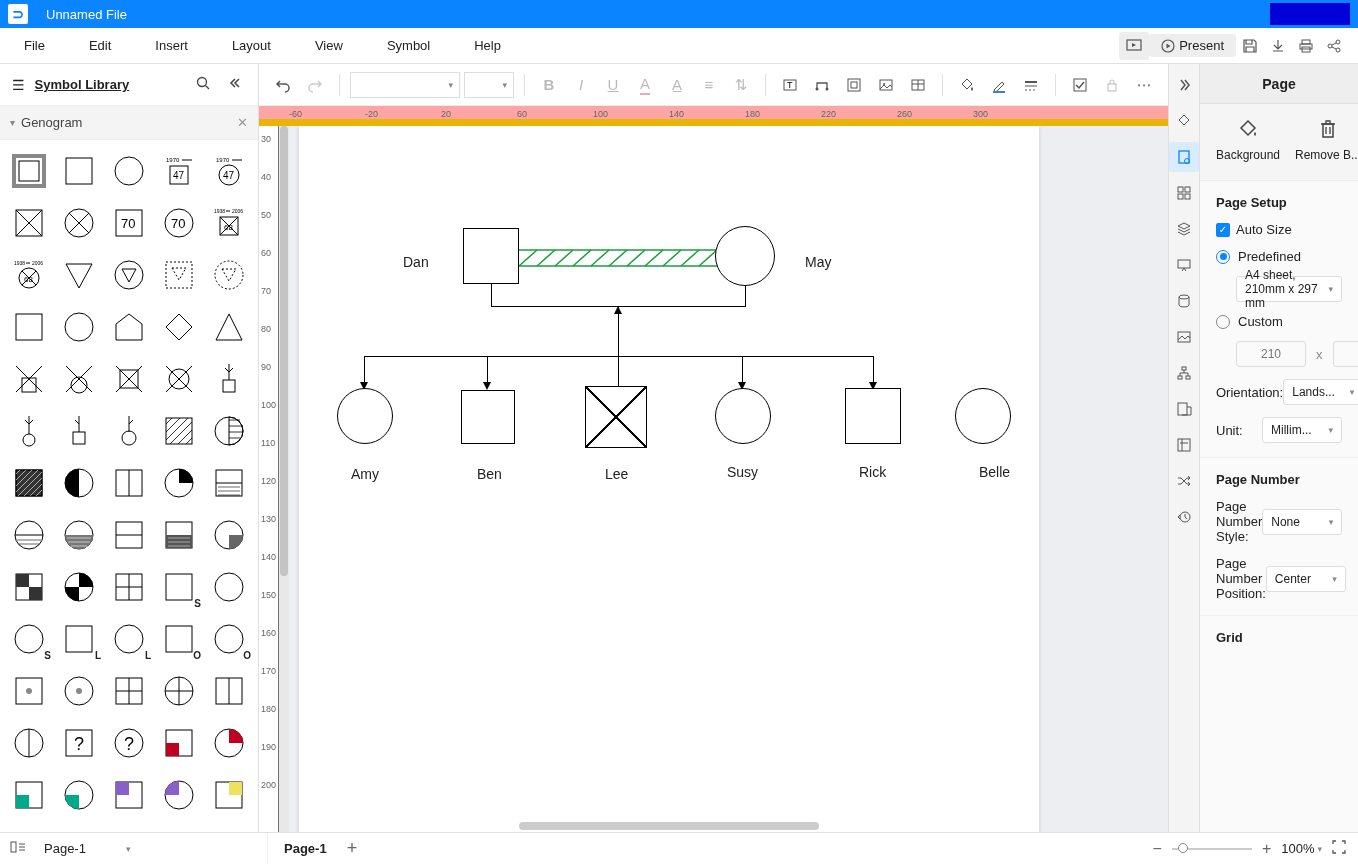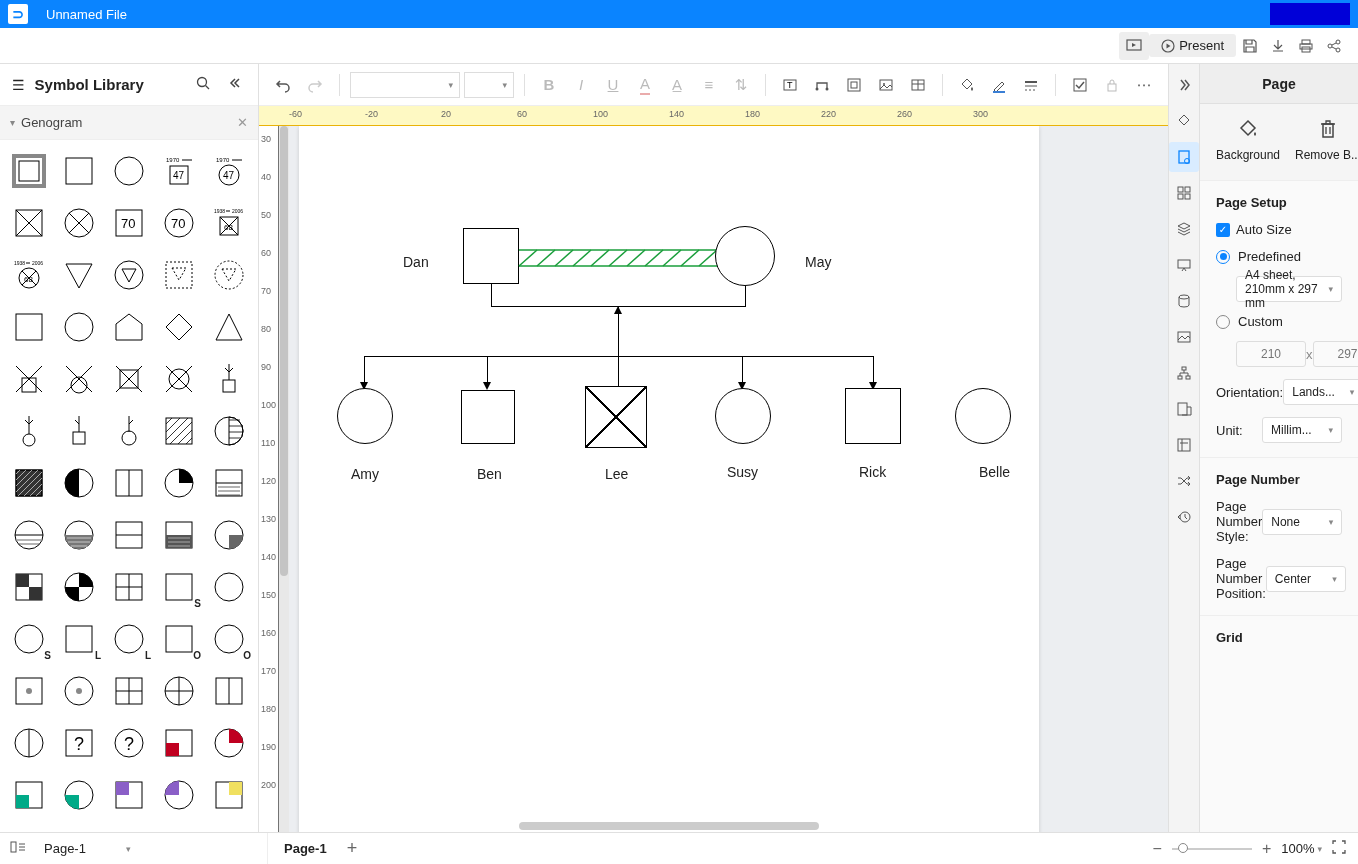--- a/index.html
+++ b/index.html
@@ -15,41 +15,41 @@
 .menubar .menu-right { margin-left: auto; display: flex; align-items: center; gap: 0; }
 .menubar .icon-btn { width: 28px; height: 28px; display: flex; align-items: center; justify-content: center; cursor: pointer; color: #555;}
 .menubar .play-btn { background: #eee; border-radius: 3px; width: 30px; height: 28px;}
 .menubar .present-btn { background: #eee; border-radius: 3px; padding: 4px 12px; display: flex; align-items: center; gap: 4px; cursor: pointer;}
 
 .main { display: flex; height: calc(100% - 28px - 36px - 32px); }
 
 .sidebar-left { width: 268px; border-right: 1px solid #e0e0e0; display: flex; flex-direction: column; }
 .lib-header { height: 42px; display: flex; align-items: center; padding: 0 12px; gap: 10px; border-bottom: 1px solid #eee;}
 .lib-header .lib-icon { font-size: 14px; }
-.lib-header .lib-title { font-weight: 600; flex: 1; font-size: 15px;}
+.lib-header .lib-title { font-weight: 600; flex: 1; font-size: 13px; text-decoration: underline;}
 .lib-header .lib-act { width: 22px; cursor: pointer; text-align: center; color: #444;}
 .cat-header { height: 34px; background: #f4f4f4; display: flex; align-items: center; padding: 0 10px; font-size: 13px; color: #444; border-bottom: 1px solid #eee;}
 .cat-header .cat-arrow { margin-right: 6px; font-size: 10px; color: #888;}
 .cat-header .cat-close { margin-left: auto; cursor: pointer; color: #999;}
 
 .shape-grid { flex: 1; overflow: hidden; padding: 10px 8px; display: grid; grid-template-columns: repeat(5, 1fr); gap: 10px 8px; align-content: start;}
 .shape-cell { width: 42px; height: 42px; display: flex; align-items: center; justify-content: center; cursor: pointer; position: relative;}
 .shape-cell svg { width: 34px; height: 34px; }
 .shape-cell .sublabel { position: absolute; bottom: -1px; right: -1px; font-size: 10px; font-weight: bold; }
 
 .canvas-wrap { flex: 1; position: relative; background: #f8f8f8; display: flex; flex-direction: column; }
 .toolbar2 { height: 42px; background: #fff; border-bottom: 1px solid #eee; display: flex; align-items: center; padding: 0 10px; gap: 4px;}
 .toolbar2 .sep { width: 1px; height: 22px; background: #e0e0e0; margin: 0 6px; }
 .toolbar2 .tb { width: 28px; height: 28px; display: flex; align-items: center; justify-content: center; cursor: pointer; color: #555; font-size: 15px;}
 .toolbar2 .dd { height: 26px; border: 1px solid #ddd; background: #fff; display: flex; align-items: center; padding: 0 6px; font-size: 12px;}
 .toolbar2 .dd.font { width: 110px; }
 .toolbar2 .dd.size { width: 50px; }
 .toolbar2 .dd .caret { margin-left: auto; font-size: 9px; color: #888;}
 
-.ruler-h { height: 20px; background: #fef9c3; border-bottom: 1px solid #eab308; position: relative; overflow: hidden; font-size: 9px; color: #666; text-decoration: underline;}
+.ruler-h { height: 20px; background: #fca5a5; border-bottom: 7px solid #eab308; position: relative; overflow: hidden; font-size: 9px; color: #666; text-decoration: underline;}
 .ruler-h .tick { position: absolute; top: 3px; }
 .canvas-body { flex: 1; display: flex; overflow: hidden;}
 .ruler-v { width: 20px; background: #fff; border-right: 1px solid #737373; position: relative; font-size: 9px; color: #666;}
 .ruler-v .tick { position: absolute; left: 2px; }
 .canvas { flex: 1; background: #eceef1; position: relative; overflow: hidden;}
 .scroll-v { position: absolute; left: 0; top: 0; width: 10px; height: 100%; background: #e8e8e8;}
 .scroll-v .thumb { position: absolute; left: 1px; width: 8px; background: #c4c4c4; border-radius: 4px;}
 .page { position: absolute; background: #fff; box-shadow: 0 1px 4px rgba(0,0,0,0.15); }
 
 .node-label { position: absolute; font-size: 14px; color: #222; }
@@ -103,20 +103,29 @@
 </head>
 <body>
 
 <div class="titlebar">
   <div class="logo">⊃</div>
   <span>Unnamed File</span>
   <div class="bluebox"></div>
 </div>
 
 <div class="menubar">
+  <div class="menu-left">
+    <span class="menu-item">File</span>
+    <span class="menu-item">Edit</span>
+    <span class="menu-item">Insert</span>
+    <span class="menu-item">Layout</span>
+    <span class="menu-item">View</span>
+    <span class="menu-item">Symbol</span>
+    <span class="menu-item">Help</span>
+  </div>
   <div class="menu-right">
     <div class="icon-btn play-btn">
       <svg width="16" height="16" viewBox="0 0 16 16">
           <rect x="1" y="2" width="14" height="10" fill="none" stroke="#555" stroke-width="1.2"></rect>
           <path d="M6 5 L10 7 L6 9 Z" fill="#555"></path>
         </svg>
     </div>
     <div class="present-btn">
       <svg width="14" height="14" viewBox="0 0 14 14">
           <circle cx="7" cy="7" r="6" fill="none" stroke="#555" stroke-width="1.2"></circle>
@@ -946,21 +955,21 @@
       <div class="panel-ctrl" style="padding-left:20px;">
         <div class="sel" style="flex:1;">
           <span>A4 sheet, 210mm x 297 mm</span>
             <span class="caret">▾</span>
         </div>
       </div>
       <div class="panel-ctrl">
         <span class="radio"></span>
           <span>Custom</span>
       </div>
-      <div class="panel-ctrl" style="padding-left:20px; ">
+      <div class="panel-ctrl" style="padding-left:20px; gap:10px;">
         <input class="panel-input" disabled="" placeholder="210" style="">
         <span style="color:#888">x</span>
         <input class="panel-input" disabled="" placeholder="297" style="">
       </div>
       <div class="panel-ctrl">
         <label>Orientation:</label>
         <div class="sel">
             <span>Lands...</span>
             <span class="caret">▾</span>
           </div>

